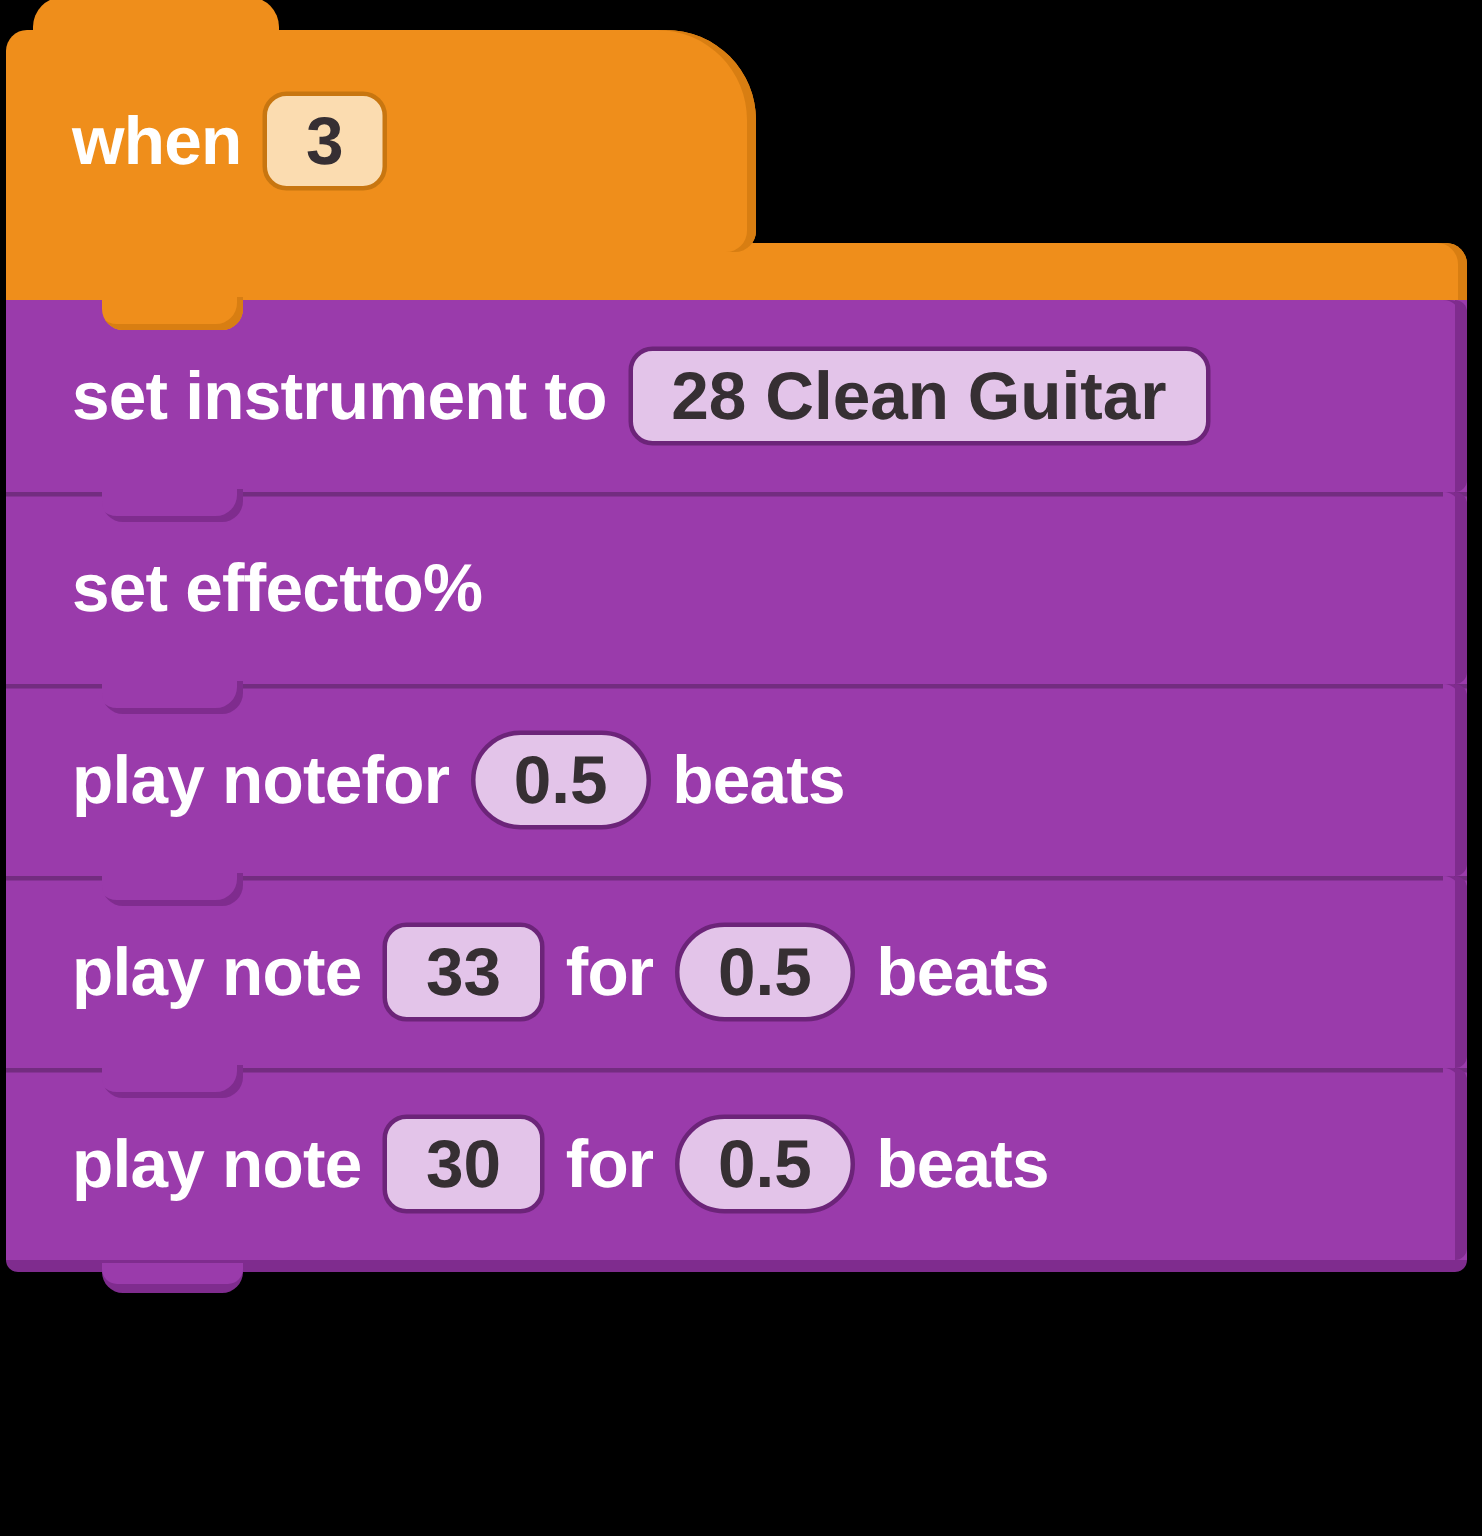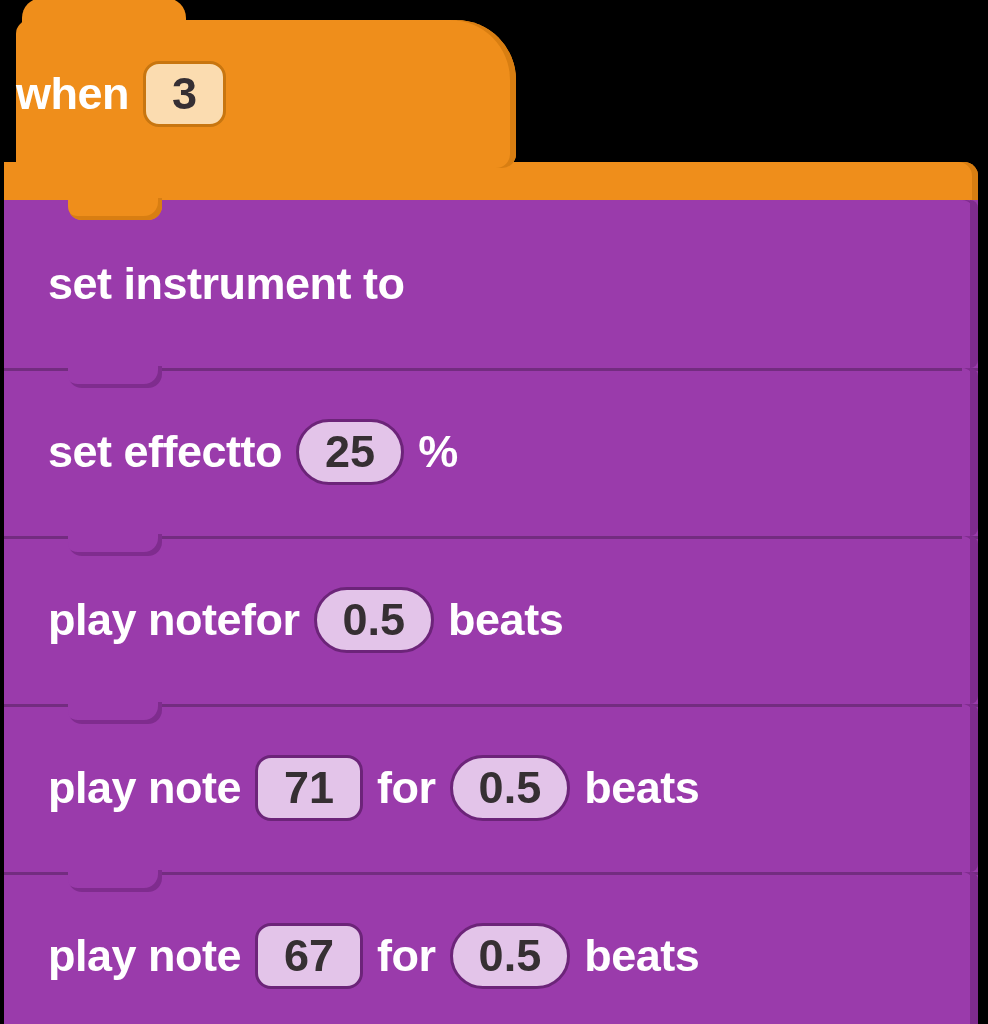--- a/index.html
+++ b/index.html
@@ -24,21 +24,21 @@
     -webkit-font-smoothing:antialiased;
     overflow:hidden;
   }
   .stack{
     position:relative;
     top:20px;
     left:4px;
   }
   .block{
     position:relative;
-    height:168px;
+    height:128px;
     color:#fff;
     font-size:45px;
     display:flex;
     align-items:center;
     padding-left:44px;
   }
   .block.purple{
     background:var(--purple);
     width:974px;
   }
@@ -81,28 +81,29 @@
   }
 
   
   .hat{
     position:relative;
     width:974px;
     height:180px;
   }
   .hat-top{
     position:absolute;
-    top:0;left:12px;
+    top:0;left:0;
     width:500px;
     height:148px;
     background:var(--orange);
     border-radius:14px 60px 14px 0;
     box-shadow:inset -6px 0 0 0 var(--orange-dark);
     display:flex;
     align-items:center;
+    padding-left:44px;
     color:#fff;
     font-size:45px;
     z-index:3;
   }
   .hat-tab{
     position:absolute;
     top:-22px;
     left:18px;
     width:164px;
     height:40px;
@@ -189,50 +190,50 @@
       <span class="label">when</span>
       <span class="slot orange">3</span>
     </div>
     <div class="hat-bottom"></div>
     <div class="hat-nub"></div>
   </div>
 
   <div class="block purple">
     <div class="nub bottom"></div>
     <span class="label">set instrument to</span>
+    <span class="slot">28 Clean Guitar</span>
   </div>
 
   <div class="block purple">
     <div class="nub bottom"></div>
     <span class="label">set effect</span>
     <span class="label">to</span>
-    <span class="slot pill">25</span>
     <span class="label">%</span>
   </div>
 
   <div class="block purple">
     <div class="nub bottom"></div>
     <span class="label">play note</span>
     <span class="label">for</span>
     <span class="slot pill">0.5</span>
     <span class="label">beats</span>
   </div>
 
   <div class="block purple">
     <div class="nub bottom"></div>
     <span class="label">play note</span>
-    <span class="slot">71</span>
+    <span class="slot">33</span>
     <span class="label">for</span>
     <span class="slot pill">0.5</span>
     <span class="label">beats</span>
   </div>
 
   <div class="block purple">
     <span class="label">play note</span>
-    <span class="slot">67</span>
+    <span class="slot">30</span>
     <span class="label">for</span>
     <span class="slot pill">0.5</span>
     <span class="label">beats</span>
   </div>
 
   <div class="bottom-edge">
     <div class="nub"></div>
   </div>
 
 </div>

